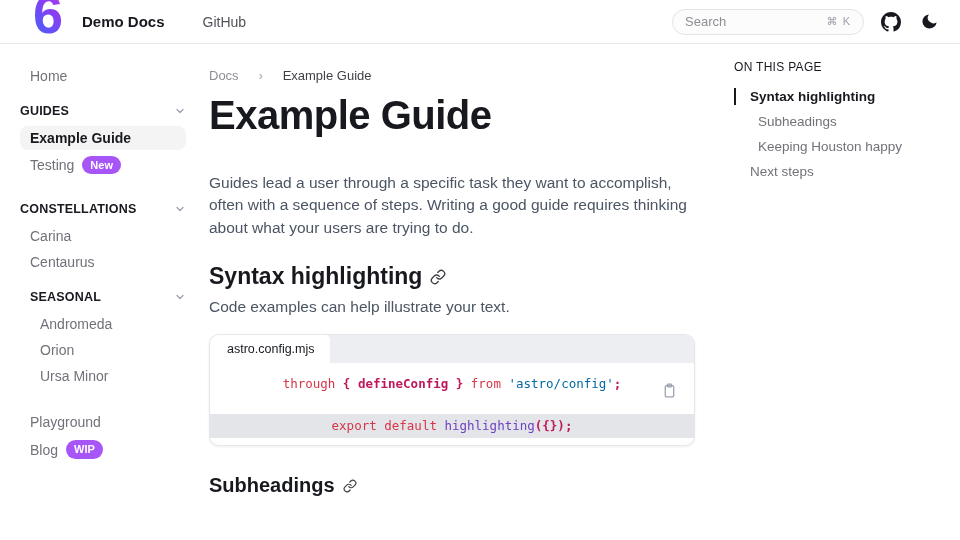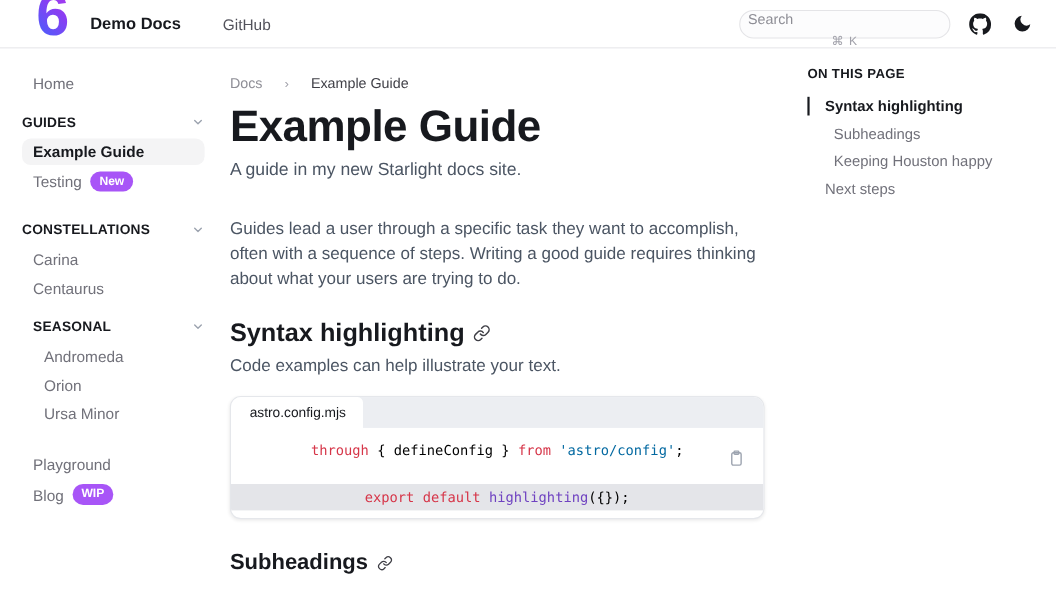--- a/index.html
+++ b/index.html
@@ -10,21 +10,21 @@
   .header { height:44px; display:flex; align-items:center; border-bottom:1px solid #e7e7ea;
     padding:0 20px 0 24px; position:relative; background:#fff; }
   .logo { font-size:54px; font-weight:800; line-height:1;
     background:linear-gradient(45deg,#2f6bff 5%,#8b3ef2 60%,#c238ee 95%);
     -webkit-background-clip:text; background-clip:text; color:transparent;
     margin-top:-14px; height:56px; width:48px; text-align:center; user-select:none; }
   .site-title { font-size:15px; font-weight:700; margin-left:10px; }
   .top-nav { margin-left:38px; font-size:14px; color:#52525b; cursor:pointer; }
   .header-right { margin-left:auto; display:flex; align-items:center; gap:16px; }
   .search-box { width:192px; height:26px; border:1px solid #e4e4e7; border-radius:999px;
-    background:#fcfcfd; display:flex; align-items:center; padding:0 12px; gap:6px; cursor:text;flex-direction:column; }
+    background:#fcfcfd; display:flex; align-items:center; padding:0 12px; gap:6px; cursor:text; }
   .search-box input { border:none; outline:none; background:transparent; flex:1; min-width:0;
     font-size:13px; color:#3f3f46; font-family:"Liberation Sans", sans-serif; }
   .search-box input::placeholder { color:#8e8e96; }
   .kbd-hint { font-size:11px; color:#a1a1aa; white-space:nowrap; letter-spacing:1px; }
   .icon-btn { width:22px; height:22px; display:flex; align-items:center; justify-content:center;
     color:#17191e; cursor:pointer; }
 
   
   .page { display:flex; width:960px; }
   .sidebar { width:200px; flex:none; padding:18px 14px 0 20px; }
@@ -63,26 +63,26 @@
   .code-tabbar { display:flex; background:#eceef2; }
   .code-tab { background:#fff; font-size:12.5px; color:#17191e; padding:7px 15px 7px 17px;
     border-radius:0 5px 0 0; cursor:default; }
   .code-body { padding:11px 0 7px; font-family:"DejaVu Sans Mono", monospace; font-size:12.5px;
     line-height:1.6; }
   .code-line { padding:0 16px; white-space:pre; min-height:20px; }
   .code-line.hl { background:#e4e5e9; padding-top:2px; padding-bottom:2px; }
   .tok-kw { color:#d63649; }
   .tok-str { color:#0369a1; }
   .tok-fn { color:#6f42c1; }
-  .tok-pl { color:#000000; }
+  .tok-pl { color:#be185d;font-weight:bold; }
   .copy-btn { position:absolute; top:42px; right:12px; width:26px; height:26px; border:none;
     background:transparent; color:#9ca3af; cursor:pointer; display:flex; align-items:center; justify-content:center; }
 
   
-  .toc-heading { font-size:12px; font-weight:700; letter-spacing:.3px; margin-bottom:10px; }
+  .toc-heading { font-size:12px; font-weight:400; letter-spacing:.3px; margin-bottom:10px; }
   .toc-item { font-size:13.5px; color:#71717a; padding:5px 0 5px 16px; position:relative; cursor:pointer; }
   .toc-item.depth-2 { padding-left:24px; }
   .toc-item.active { color:#17191e; font-weight:700; }
   .toc-item.active::before { content:""; position:absolute; left:0; top:4px; bottom:4px; width:2px; background:#17191e; }
 </style>
 </head>
 <body>
 
 <header class="header">
   <div class="logo">6</div>
@@ -168,21 +168,20 @@
   </aside>
 
   <main class="main-col">
     <nav class="breadcrumb">
       <span class="crumb-root">Docs</span>
       <span class="crumb-sep">›</span>
       <span class="crumb-current">Example Guide</span>
     </nav>
 
     <h1 class="page-title">Example Guide</h1>
-    <p class="lede">A guide in my new Starlight docs site.</p>
 
     <p class="intro">Guides lead a user through a specific task they want to accomplish, often with a sequence of steps. Writing a good guide requires thinking about what your users are trying to do.</p>
 
     <h2 class="section-h">
       <span>Syntax highlighting</span>
       <span class="anchor-icon">
         <svg width="16" height="16" viewBox="0 0 24 24" fill="none" stroke="currentColor" stroke-width="2" stroke-linecap="round" stroke-linejoin="round">
             <path d="M10 13a5 5 0 0 0 7.54.54l3-3a5 5 0 0 0-7.07-7.07l-1.72 1.71"></path>
             <path d="M14 11a5 5 0 0 0-7.54-.54l-3 3a5 5 0 0 0 7.07 7.07l1.71-1.71"></path>
           </svg>

